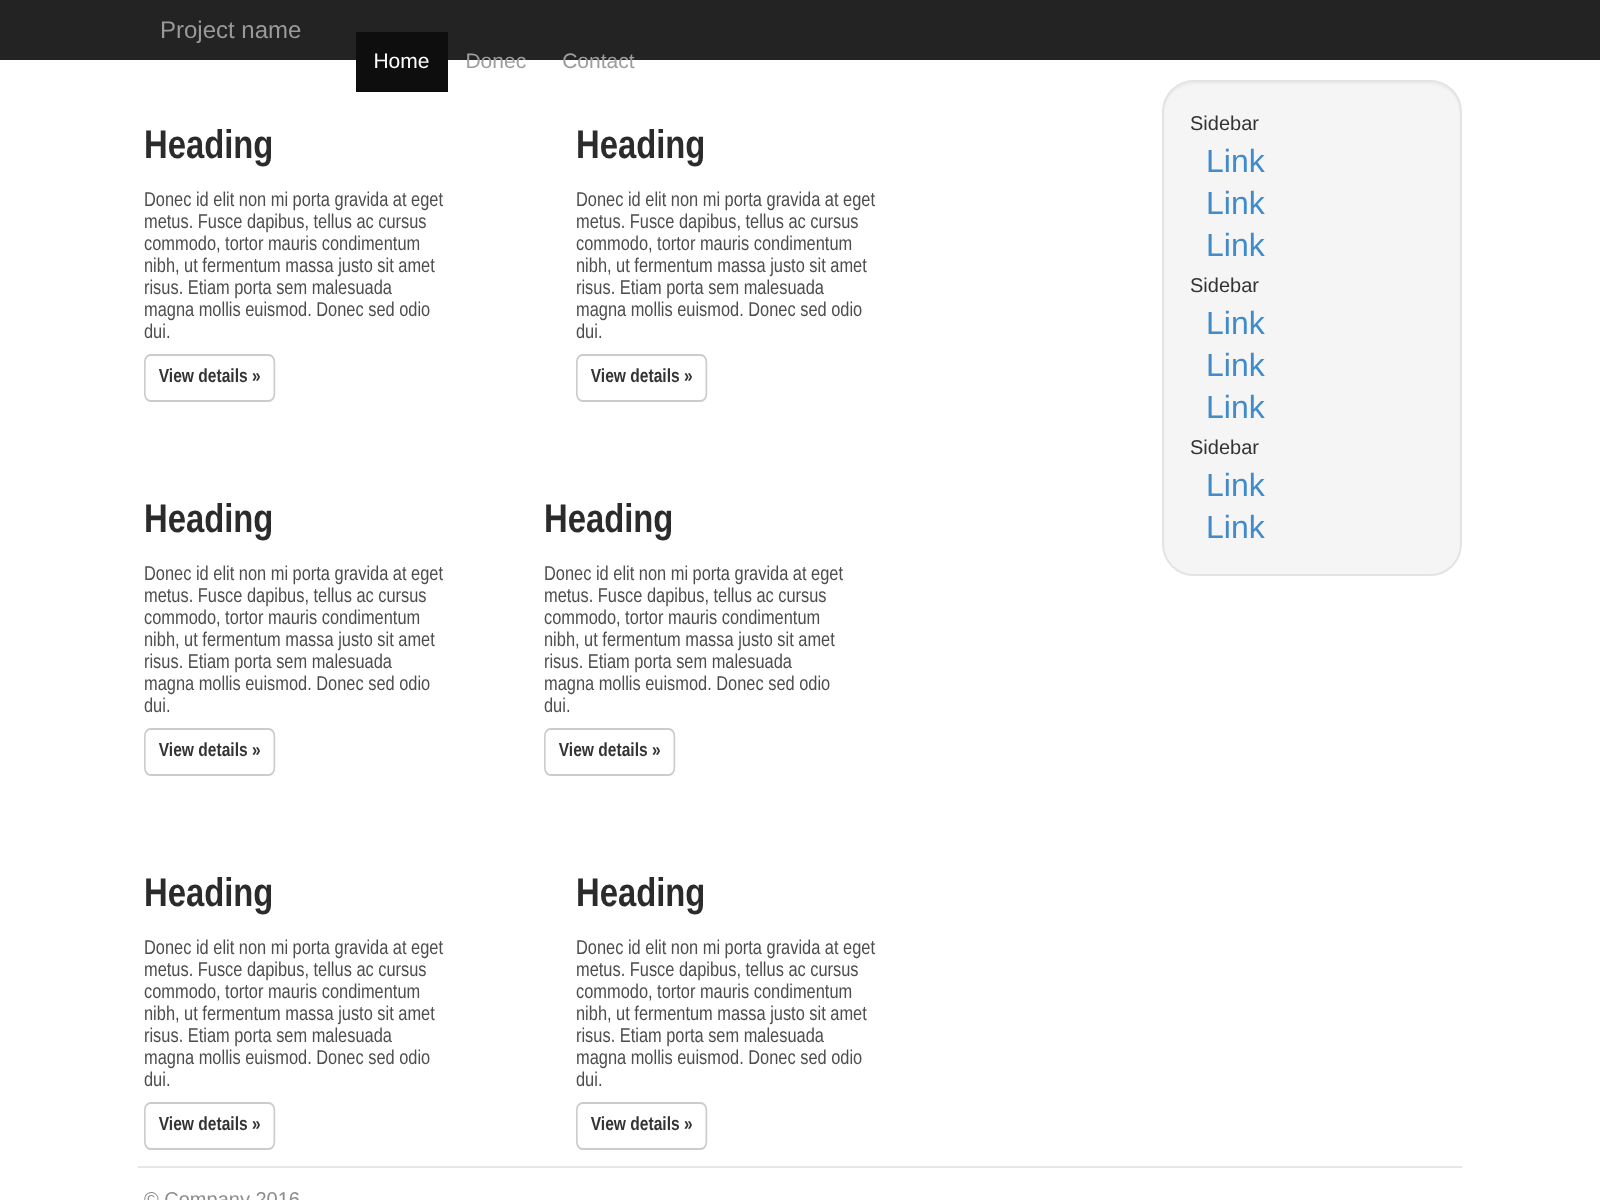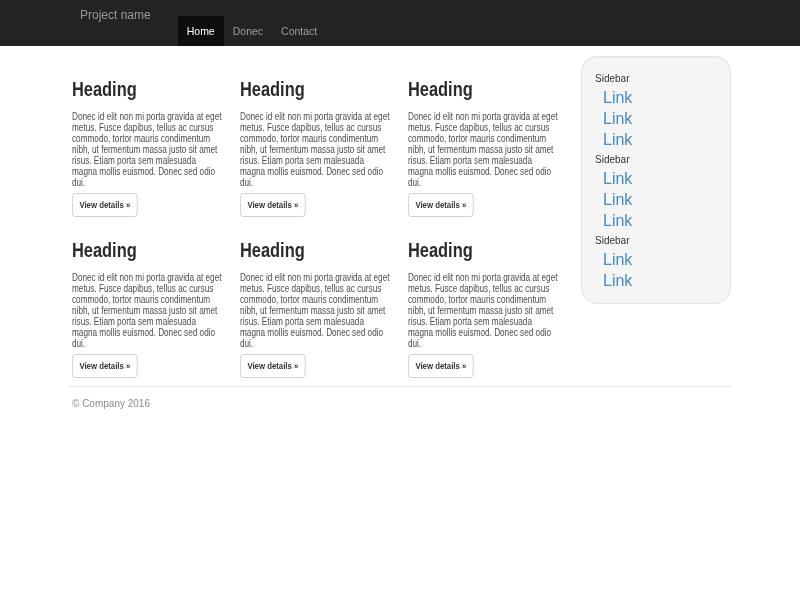--- a/index.html
+++ b/index.html
@@ -5,21 +5,21 @@
   * { box-sizing: content-box; }
   html, body {
     margin: 0; padding: 0;
     width: 800px; height: 600px;
     background: #fff;
     font-family: "Liberation Sans", sans-serif;
     overflow: hidden;
   }
   
   .navbar {
-    height: 46px;
+    height: 30px;
     background: var(--navbar_bg, #232323);
   }
   .nav-inner {
     display: flex;
     height: 30px;
     padding-left: 69px;
   }
   .brand {
     color: var(--navbar_brand, #999);
     font-size: 12px;
@@ -80,20 +80,21 @@
     white-space: pre-line;
     width: max-content;
   }
   
   .cards {
     display: flex;
     flex-wrap: wrap;
     row-gap: 22px;
     margin: 22px 0 0 0;
     padding-left: 3px;
+    gap: 48px;
   }
   .card { width: 152px; margin-right: 16px; }
   .card:nth-child(3n) { margin-right: 0; }
   .card h2 {
     font-size: 20px;
     line-height: 23px;
     font-weight: bold;
     color: var(--heading_text, #2b2b2b);
     margin: 0 0 10px 0;
     width: max-content;

